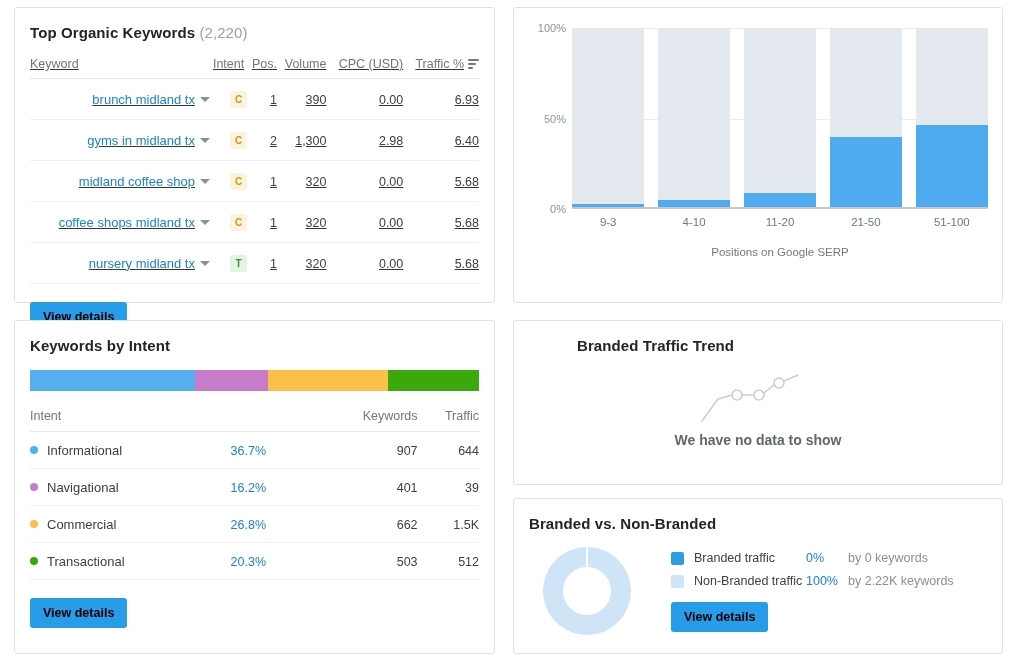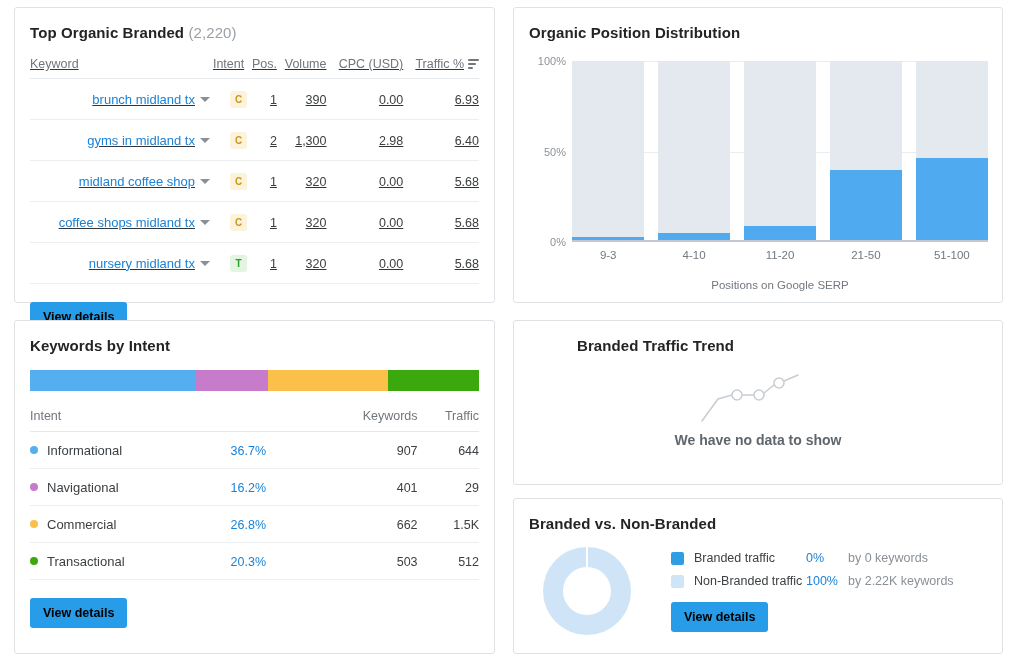--- a/index.html
+++ b/index.html
@@ -308,21 +308,21 @@
   .lg-pct  { width: 42px; color: #1a82d8; }
   .lg-by   { color: #8a9096; }
 </style>
 </head>
 <body>
 
 <div class="grid">
 
   <section class="panel" id="panel-top-organic-keywords">
     <div class="panel-title">
-      <span>Top Organic Branded</span>
+      <span>Top Organic Keywords</span>
       <span class="count">(2,220)</span>
     </div>
 
     <table class="kw">
       <thead>
         <tr>
           <th class="c-keyword">Keyword</th>
           <th class="c-intent">Intent</th>
           <th>Pos.</th>
           <th>Volume</th>
@@ -373,21 +373,20 @@
         </tr>
       </tbody>
     </table>
 
     <div style="padding:18px 0 0 15px;">
       <button class="btn-primary">View details</button>
     </div>
   </section>
 
   <section class="panel" id="panel-organic-position">
-    <div class="panel-title">Organic Position Distribution</div>
 
     <div class="chart-area">
       <div class="y-label" id="ytick-2" style="top: 8px;">100%</div>
       <div class="y-label" id="ytick-1" style="top: 98.5px;">50%</div>
       <div class="y-label" id="ytick-0" style="top: 189px;">0%</div>
 
       <div class="plot">
         <div class="gridline" style="top:0;"></div>
         <div class="gridline" style="top:50%;"></div>
         <div class="bars" id="position-bars">
@@ -448,21 +447,21 @@
         <tr>
           <td class="c-name"><span class="dot" id="dot-0" style="background: rgb(84, 174, 240);"></span><span>Informational</span></td>
           <td class="c-pct">36.7%</td>
           <td>907</td>
           <td>644</td>
         </tr>
         <tr>
           <td class="c-name"><span class="dot" id="dot-1" style="background: rgb(198, 124, 202);"></span><span>Navigational</span></td>
           <td class="c-pct">16.2%</td>
           <td>401</td>
-          <td>29</td>
+          <td>39</td>
         </tr>
         <tr>
           <td class="c-name"><span class="dot" id="dot-2" style="background: rgb(251, 192, 74);"></span><span>Commercial</span></td>
           <td class="c-pct">26.8%</td>
           <td>662</td>
           <td>1.5K</td>
         </tr>
         <tr>
           <td class="c-name"><span class="dot" id="dot-3" style="background: rgb(59, 168, 14);"></span><span>Transactional</span></td>
           <td class="c-pct">20.3%</td>

